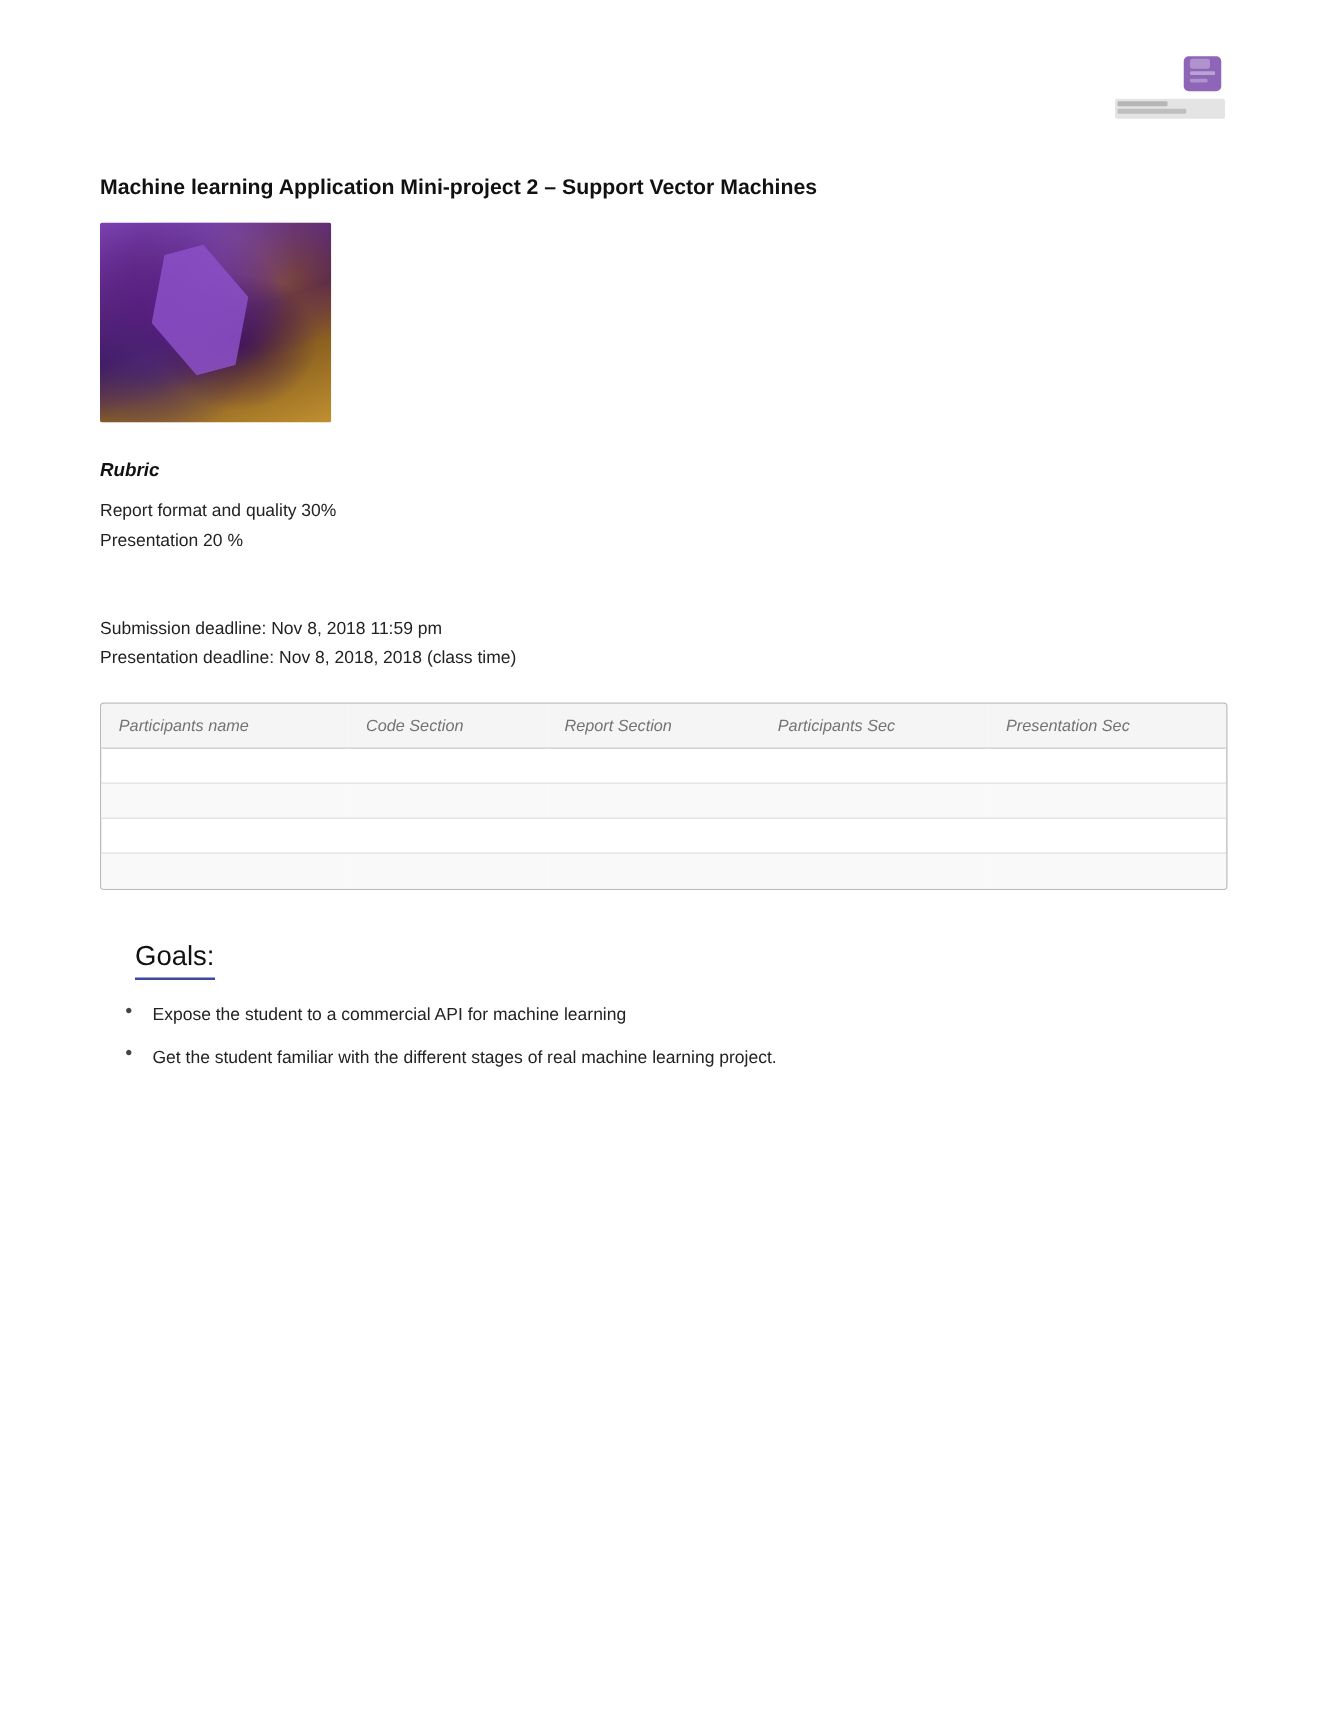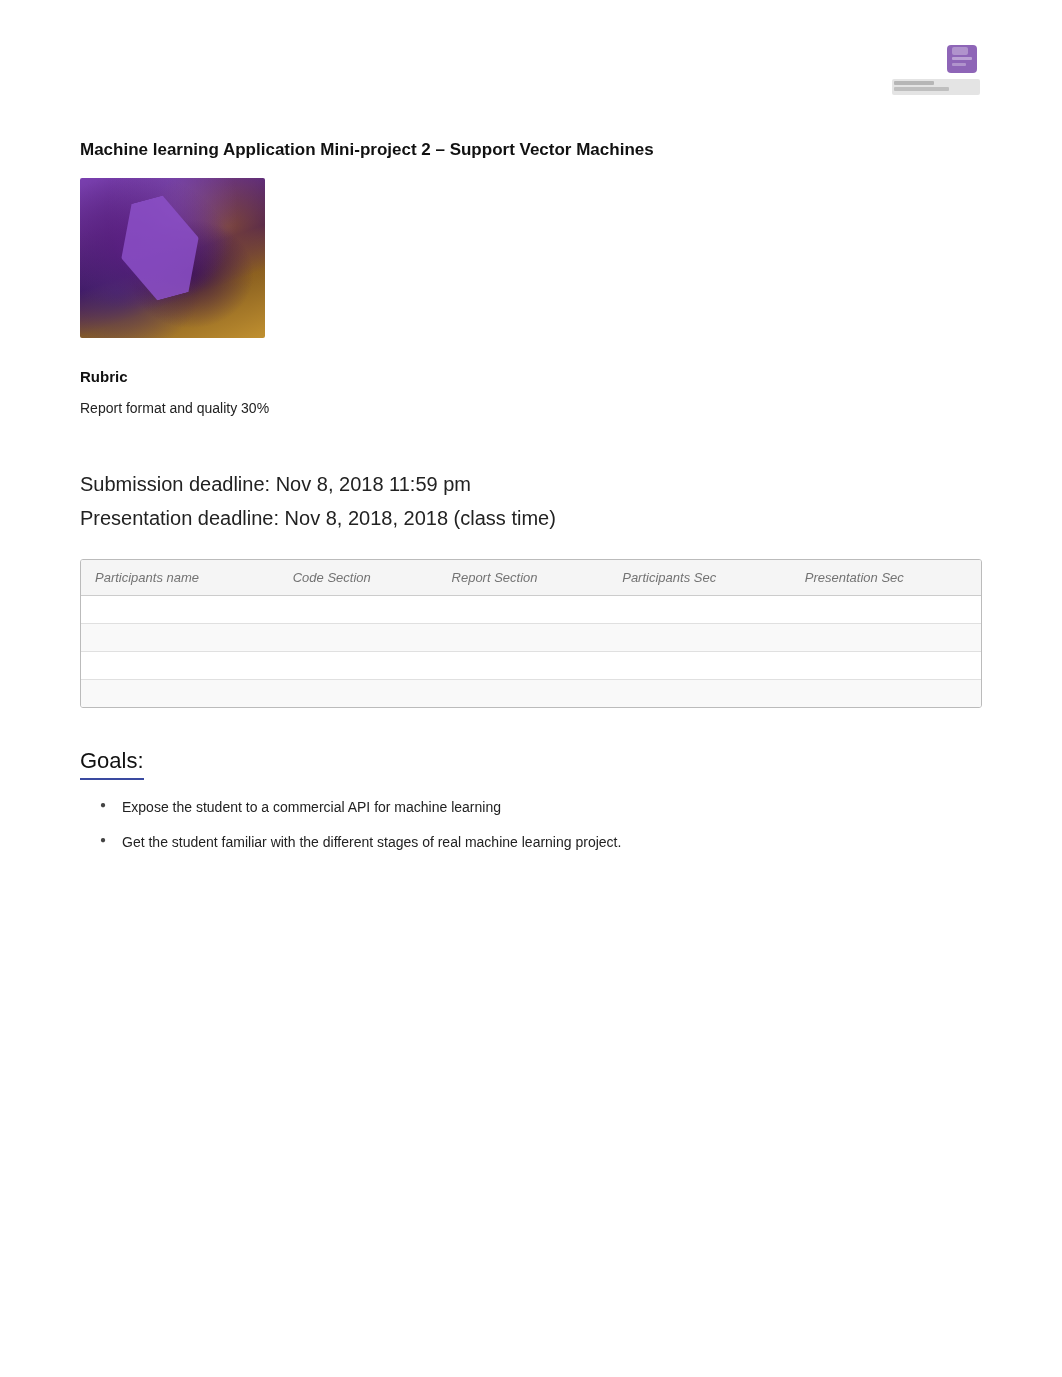--- a/index.html
+++ b/index.html
@@ -76,31 +76,32 @@
       background: rgba(140, 80, 200, 0.85);
       clip-path: polygon(30% 0%, 70% 0%, 100% 50%, 70% 100%, 30% 100%, 0% 50%);
       transform: rotate(-15deg);
     }
 
     .section-heading {
       font-size: 15px;
       font-weight: bold;
       margin-bottom: 12px;
       color: #111;
+      font-style: italic;
     }
 
     .rubric-text {
       font-size: 14px;
       line-height: 1.7;
       margin-bottom: 46px;
       color: #222;
     }
 
     .submission-text {
-      font-size: 20px;
+      font-size: 14px;
       line-height: 1.7;
       margin-bottom: 24px;
       color: #222;
     }
 
     .table-container {
       border: 1px solid #bbb;
       border-radius: 3px;
       margin-bottom: 40px;
       overflow: hidden;
@@ -143,20 +144,21 @@
     }
 
     .goals-heading {
       font-size: 22px;
       font-weight: normal;
       color: #111;
       margin-bottom: 16px;
       border-bottom: 2px solid #3a4aa0;
       padding-bottom: 4px;
       display: inline-block;
+      margin-left: 28px;
     }
 
     .goals-list {
       list-style: none;
       padding-left: 20px;
       margin-bottom: 30px;
     }
 
     .goals-list li {
       position: relative;
@@ -204,20 +206,21 @@
 
 <div class="project-image">
   <div class="project-image-inner"></div>
   <div class="purple-shape"></div>
 </div>
 
 <div>
   <h2 class="section-heading">Rubric</h2>
   <div class="rubric-text">
     <div>Report format and quality 30%</div>
+    <div>Presentation 20 %</div>
   </div>
 </div>
 
 <div class="submission-text">
   <div>Submission deadline: Nov 8, 2018 11:59 pm</div>
   <div>Presentation deadline: Nov 8, 2018, 2018 (class time)</div>
 </div>
 
 <div class="table-container">
   <table>

